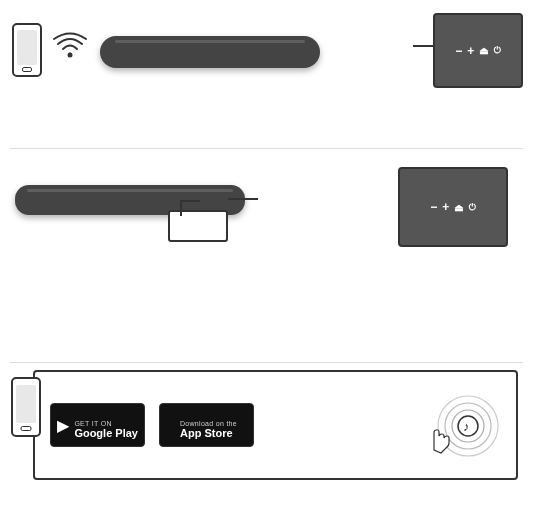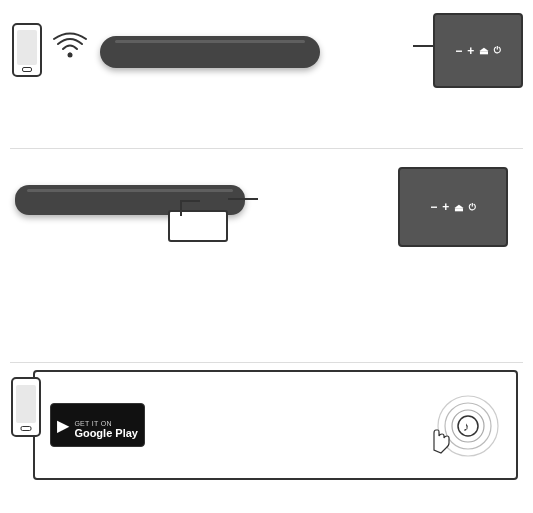--- a/index.html
+++ b/index.html
@@ -364,20 +364,27 @@
   <div class="app-box">
 
     <div class="store-badge">
       <span class="store-icon" style="color:#fff;">▶</span>
       <div class="store-badge-inner">
         <span class="store-badge-top">GET IT ON</span>
         <span class="store-badge-name">Google Play</span>
       </div>
     </div>
 
+    <div class="store-badge">
+      <span class="store-icon" style="color:#fff; font-size:18px; margin-right:4px;"></span>
+      <div class="store-badge-inner">
+        <span class="store-badge-top">Download on the</span>
+        <span class="store-badge-name">App Store</span>
+      </div>
+    </div>
 
     <div class="music-touch">
       <svg width="75" height="75" viewBox="0 0 75 75">
 
         <circle cx="42" cy="38" r="30" stroke="#ccc" stroke-width="1.2" fill="none"></circle>
         <circle cx="42" cy="38" r="23" stroke="#bbb" stroke-width="1.2" fill="none"></circle>
         <circle cx="42" cy="38" r="16" stroke="#aaa" stroke-width="1.2" fill="none"></circle>
 
         <circle cx="42" cy="38" r="10" stroke="#333" stroke-width="1.5" fill="none"></circle>
         <text x="37" y="43" font-size="13" fill="#333">♪</text>

